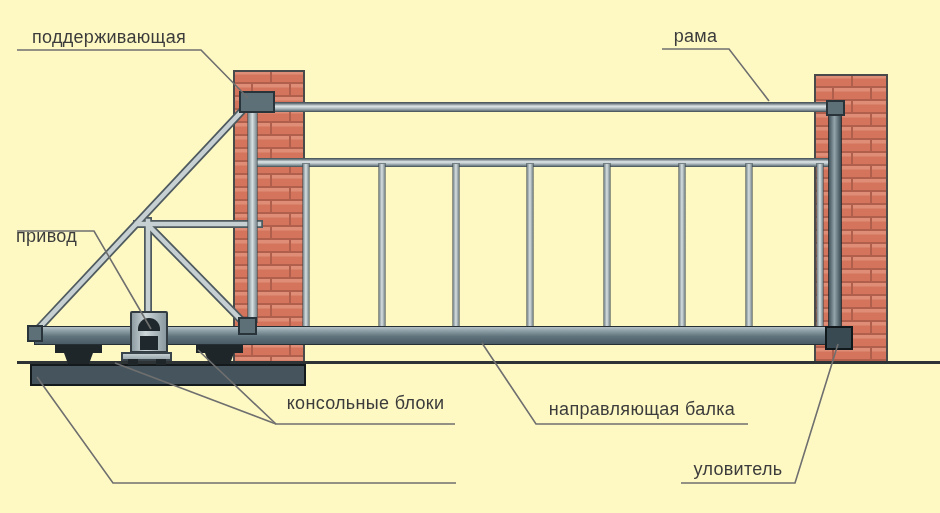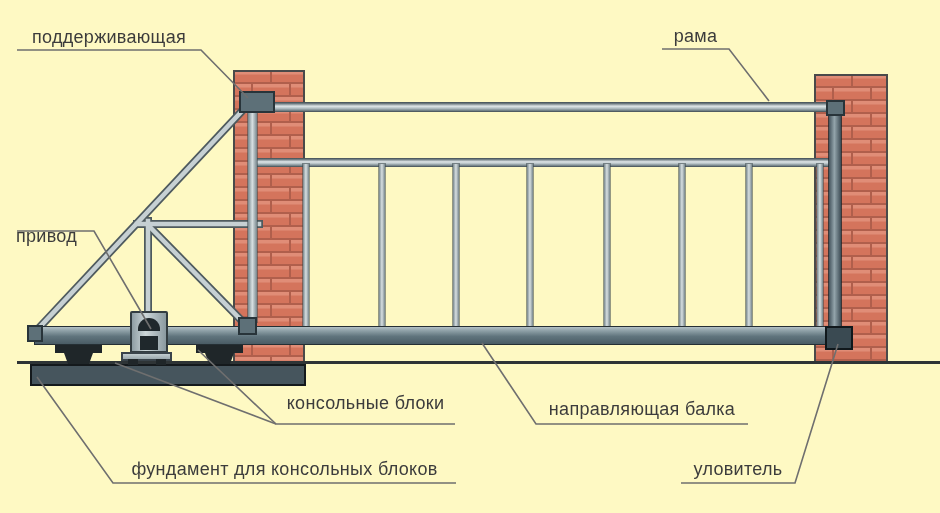--- a/index.html
+++ b/index.html
@@ -171,17 +171,16 @@
     <path d="M482,343 L536,424 L748,424"></path>
     <path d="M681,483 L795,483 L838,344"></path>
   </svg>
 
   <div class="label" style="left:17px;top:27px;width:184px;">
     <div class="tc">поддерживающая</div>
   </div>
   <div class="label tc" style="left:662px;top:26px;width:67px;">рама</div>
   <div class="label tc" style="left:8px;top:210px;width:77px;margin-top:16px;">привод</div>
   <div class="label tc" style="left:276px;top:393px;width:179px;">консольные блоки</div>
-  <div class="label tc" style="left:113px;top:459px;width:343px;">фундамент для консольных блоков</div>
   <div class="label tc" style="left:681px;top:459px;width:114px;">уловитель</div>
   <div class="label tc" style="left:536px;top:399px;width:212px;">направляющая балка</div>
 
 </div>
 
 </body></html>

